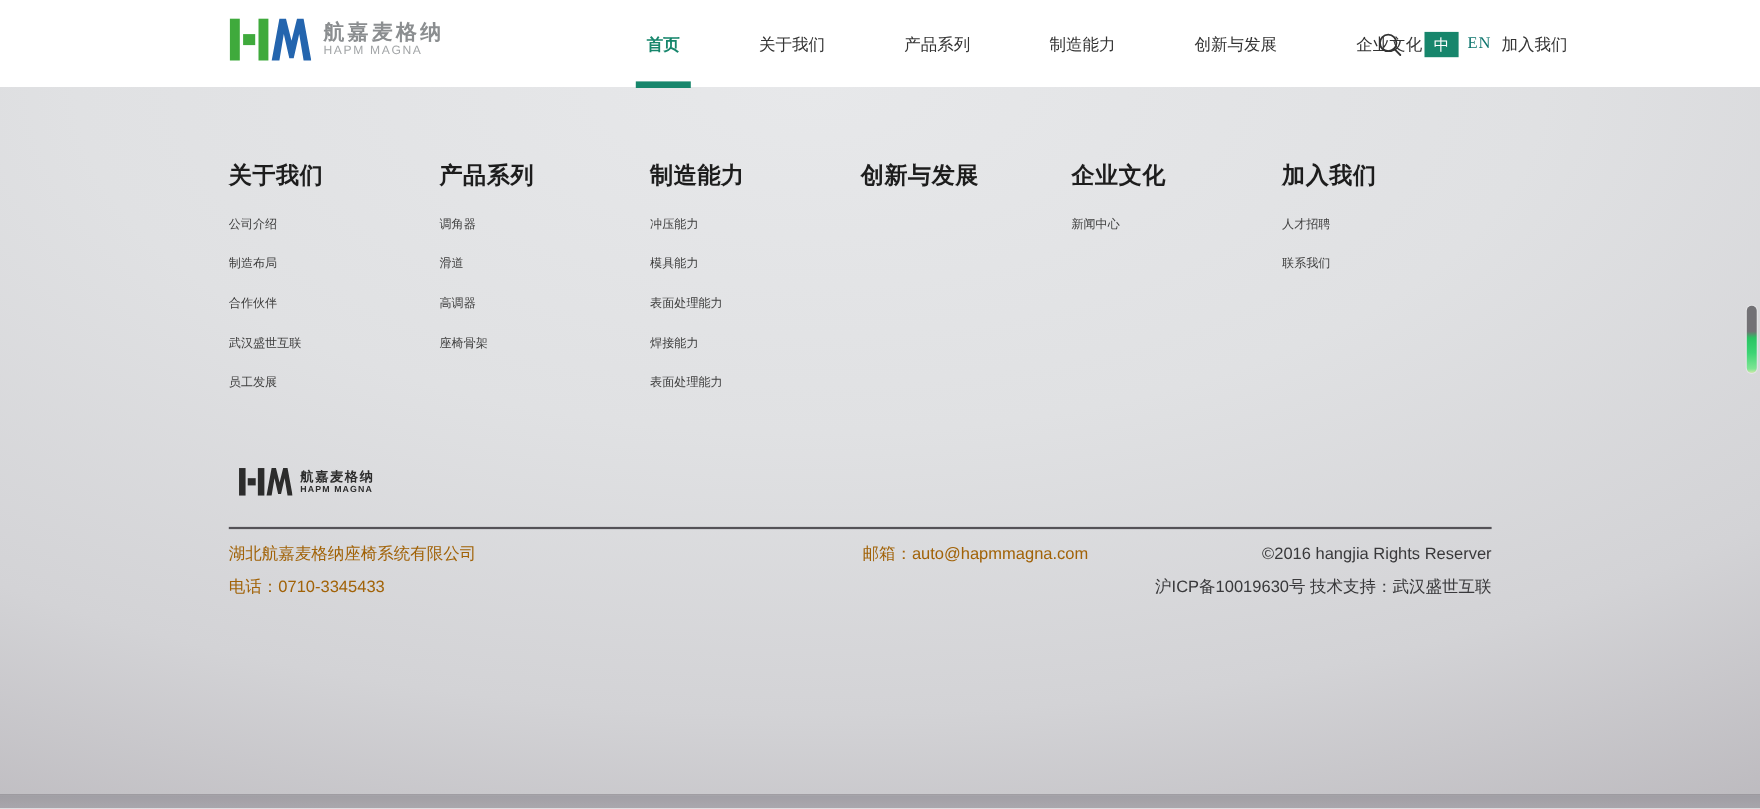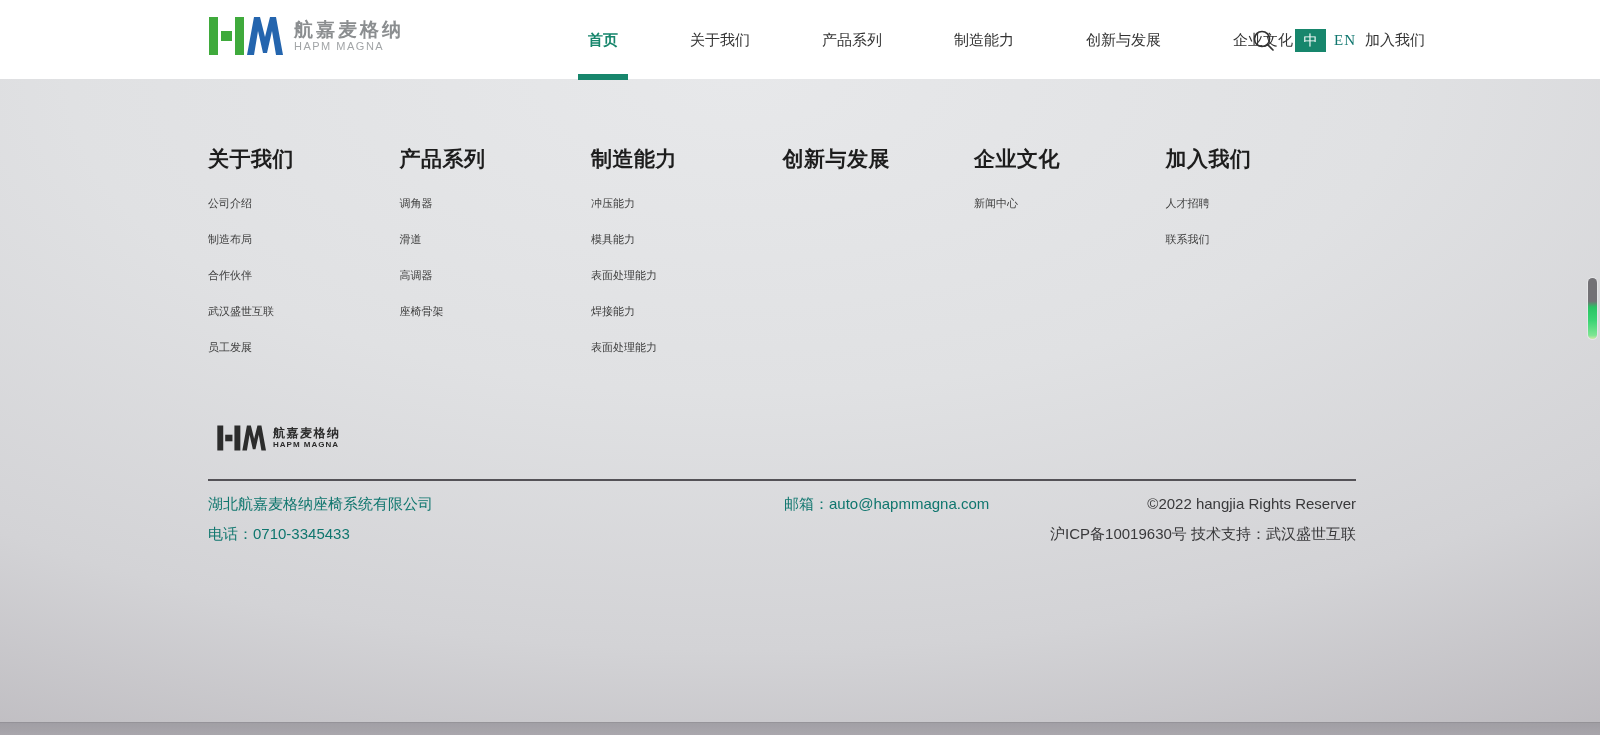--- a/index.html
+++ b/index.html
@@ -39,21 +39,21 @@
   .col-link { font-size:11px; color:#3d3d3d; margin-bottom:21px; cursor:pointer; display:block; width:fit-content; }
   .col-link:empty { display:none; }
 
   
   .logo-sm { position:absolute; left:216px; top:424px; display:flex; align-items:center; gap:7px; }
   .logo-sm .zh { font-size:12px; letter-spacing:1.5px; color:#2c2c2c; font-weight:700; line-height:1.15; }
   .logo-sm .en { font-size:8px; letter-spacing:1px; color:#2c2c2c; font-weight:700; }
 
   .divider { position:absolute; left:208px; top:479px; width:1148px; height:2px; background:#545257; }
 
-  .info-col { position:absolute; top:493px; font-size:15px; color:#0f766e; }
+  .info-col { position:absolute; top:493px; font-size:15px; color:#a16207; }
   .info-col div { height:30px; line-height:22px; }
   .info-col-1 { left:208px; }
   .info-col-2 { left:500px; }
   .info-col-3 { left:784px; }
   .info-col-4 { right:244px; text-align:right; color:#39393b; }
 
   
   .scroll-pill { position:absolute; right:3px; top:278px; width:9px; height:61px; border-radius:5px;
     background:linear-gradient(#727175 0%, #727175 38%, #29c463 48%, #3bd474 70%, #7ee593 94%, #cfe9a9 100%);
     box-shadow:0 0 0 1px rgba(255,255,255,.35); cursor:pointer; }
@@ -184,19 +184,19 @@
   <div class="divider"></div>
 
   <div class="info-col info-col-1">
     <div>湖北航嘉麦格纳座椅系统有限公司</div>
     <div>电话：0710-3345433</div>
   </div>
   <div class="info-col info-col-3">
     <div>邮箱：auto@hapmmagna.com</div>
   </div>
   <div class="info-col info-col-4">
-    <div>©2022 hangjia Rights Reserver</div>
+    <div>©2016 hangjia Rights Reserver</div>
     <div>沪ICP备10019630号 技术支持：武汉盛世互联</div>
   </div>
 
   <div class="scroll-pill"></div>
 
 </div>
 
 </body></html>

